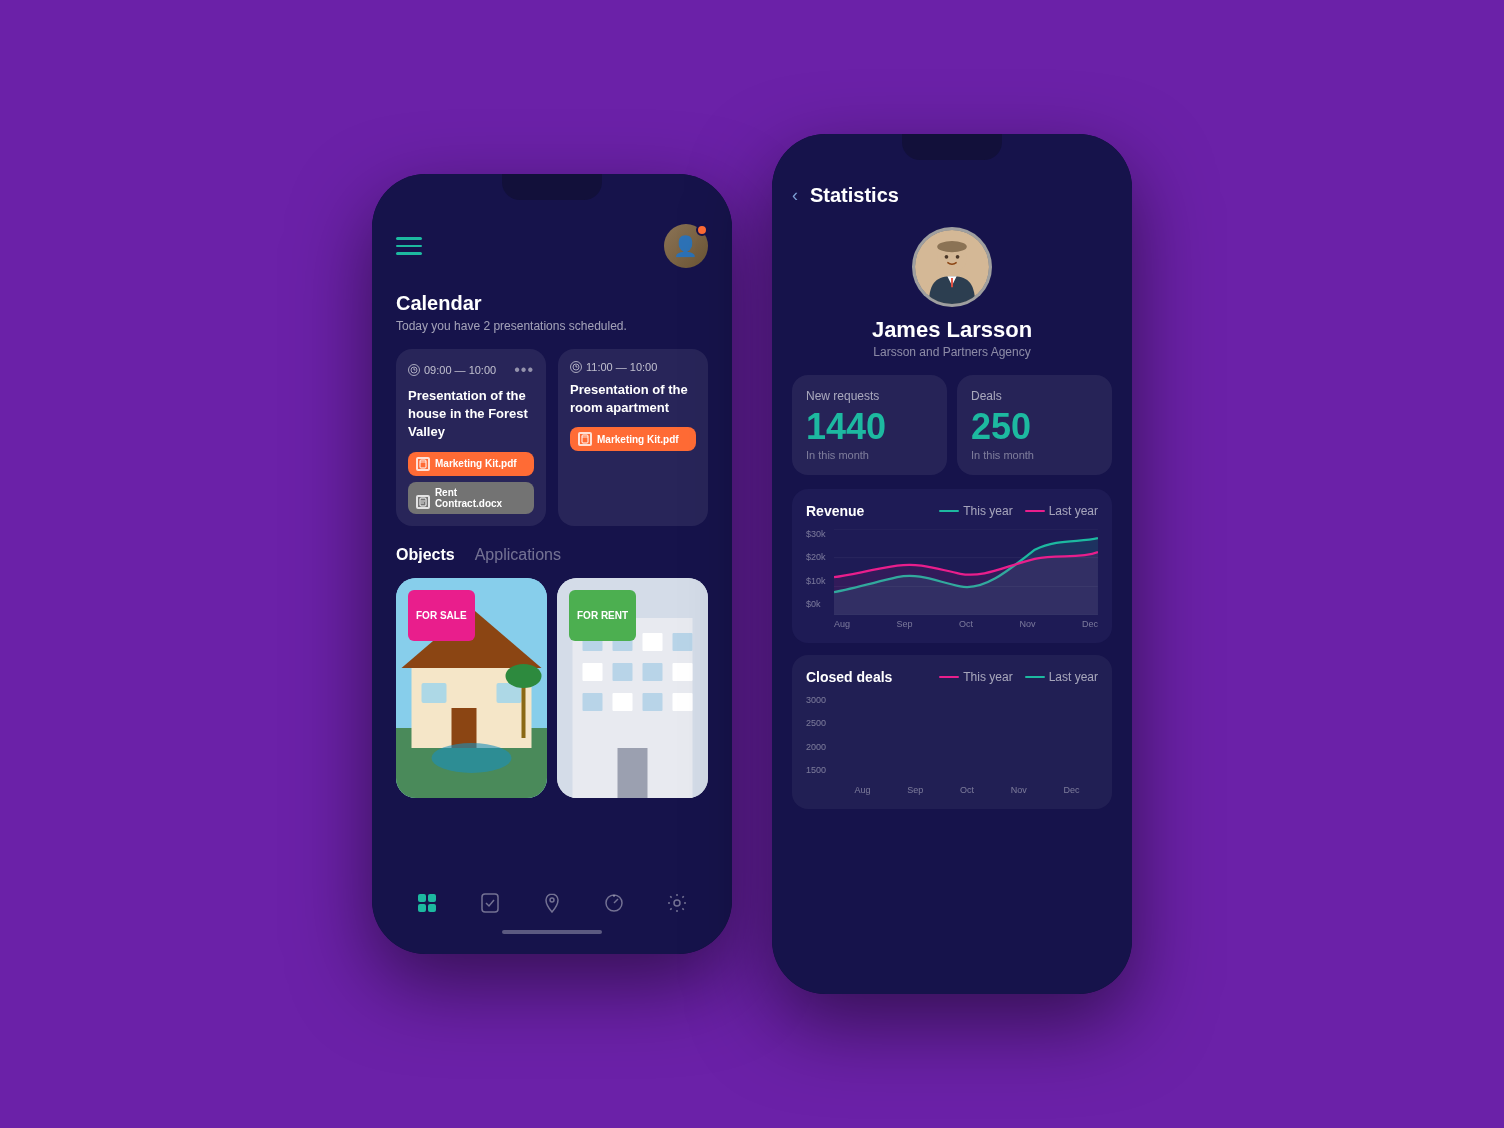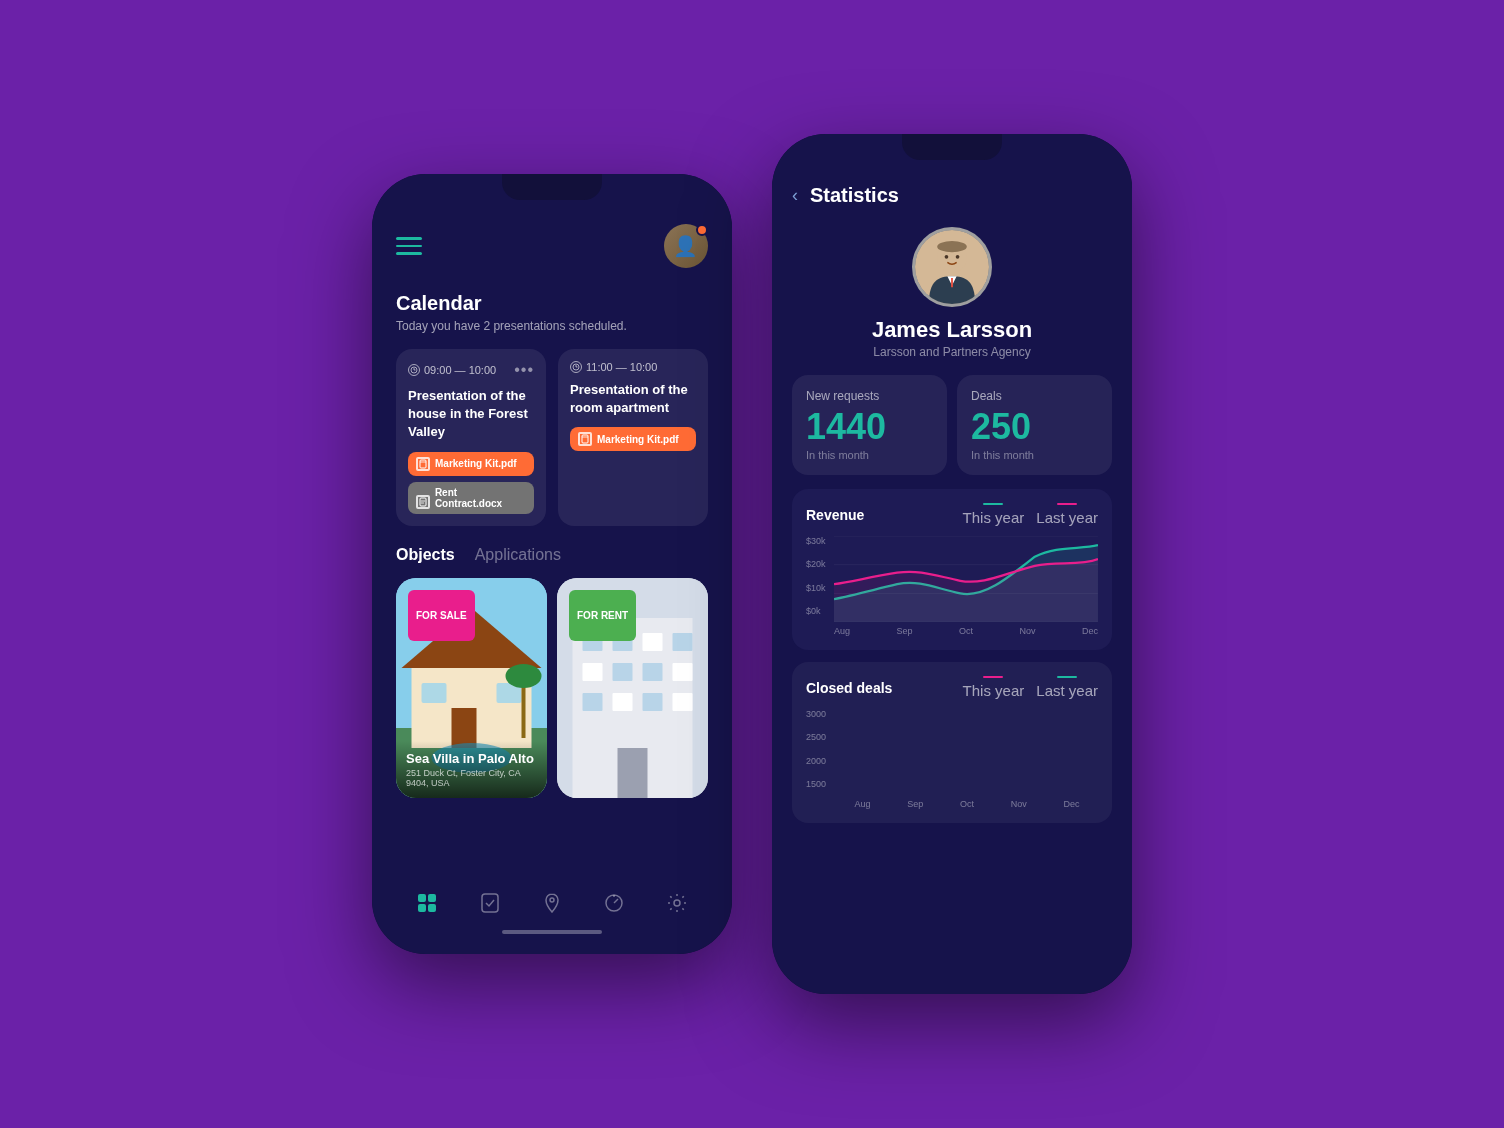--- a/index.html
+++ b/index.html
@@ -382,23 +382,22 @@
       color: #fff;
     }
     .chart-legend {
       display: flex;
       gap: 12px;
     }
     .legend-item {
       display: flex;
       align-items: center;
       gap: 4px;
-      font-size: 15px;
+      font-size: 12px;
       color: rgba(255,255,255,0.6);
-      flex-direction: column;
     }
     .legend-dot {
       width: 20px;
       height: 2px;
       border-radius: 1px;
     }
     .legend-dot.cyan { background: #1DB9A0; }
     .legend-dot.pink { background: #E91E8C; }
     .chart-area {
       position: relative;
@@ -631,24 +630,20 @@
               <rect x="30" y="105" width="25" height="20" fill="#ADD8E6" rx="2"></rect>
               <rect x="105" y="105" width="25" height="20" fill="#ADD8E6" rx="2"></rect>
 
               <ellipse cx="80" cy="180" rx="40" ry="15" fill="#1B8FBB" opacity="0.6"></ellipse>
 
               <rect x="130" y="100" width="4" height="60" fill="#8B6914"></rect>
               <ellipse cx="132" cy="98" rx="18" ry="12" fill="#2d8a3e"></ellipse>
             </svg>
           </div>
           <div class="prop-badge badge-sale">FOR SALE</div>
-          <div class="prop-info">
-            <div class="prop-name">Sea Villa in Palo Alto</div>
-            <div class="prop-addr">251 Duck Ct, Foster City, CA 9404, USA</div>
-          </div>
         </div>
 
         <div class="prop-card">
           <div class="prop-bg prop-house-2">
             
             <svg width="100%" height="100%" viewBox="0 0 160 220" preserveAspectRatio="xMidYMid slice">
               <rect width="160" height="220" fill="#D4DCE8"></rect>
 
               <rect x="20" y="40" width="120" height="180" fill="#E8EAF0"></rect>
 

